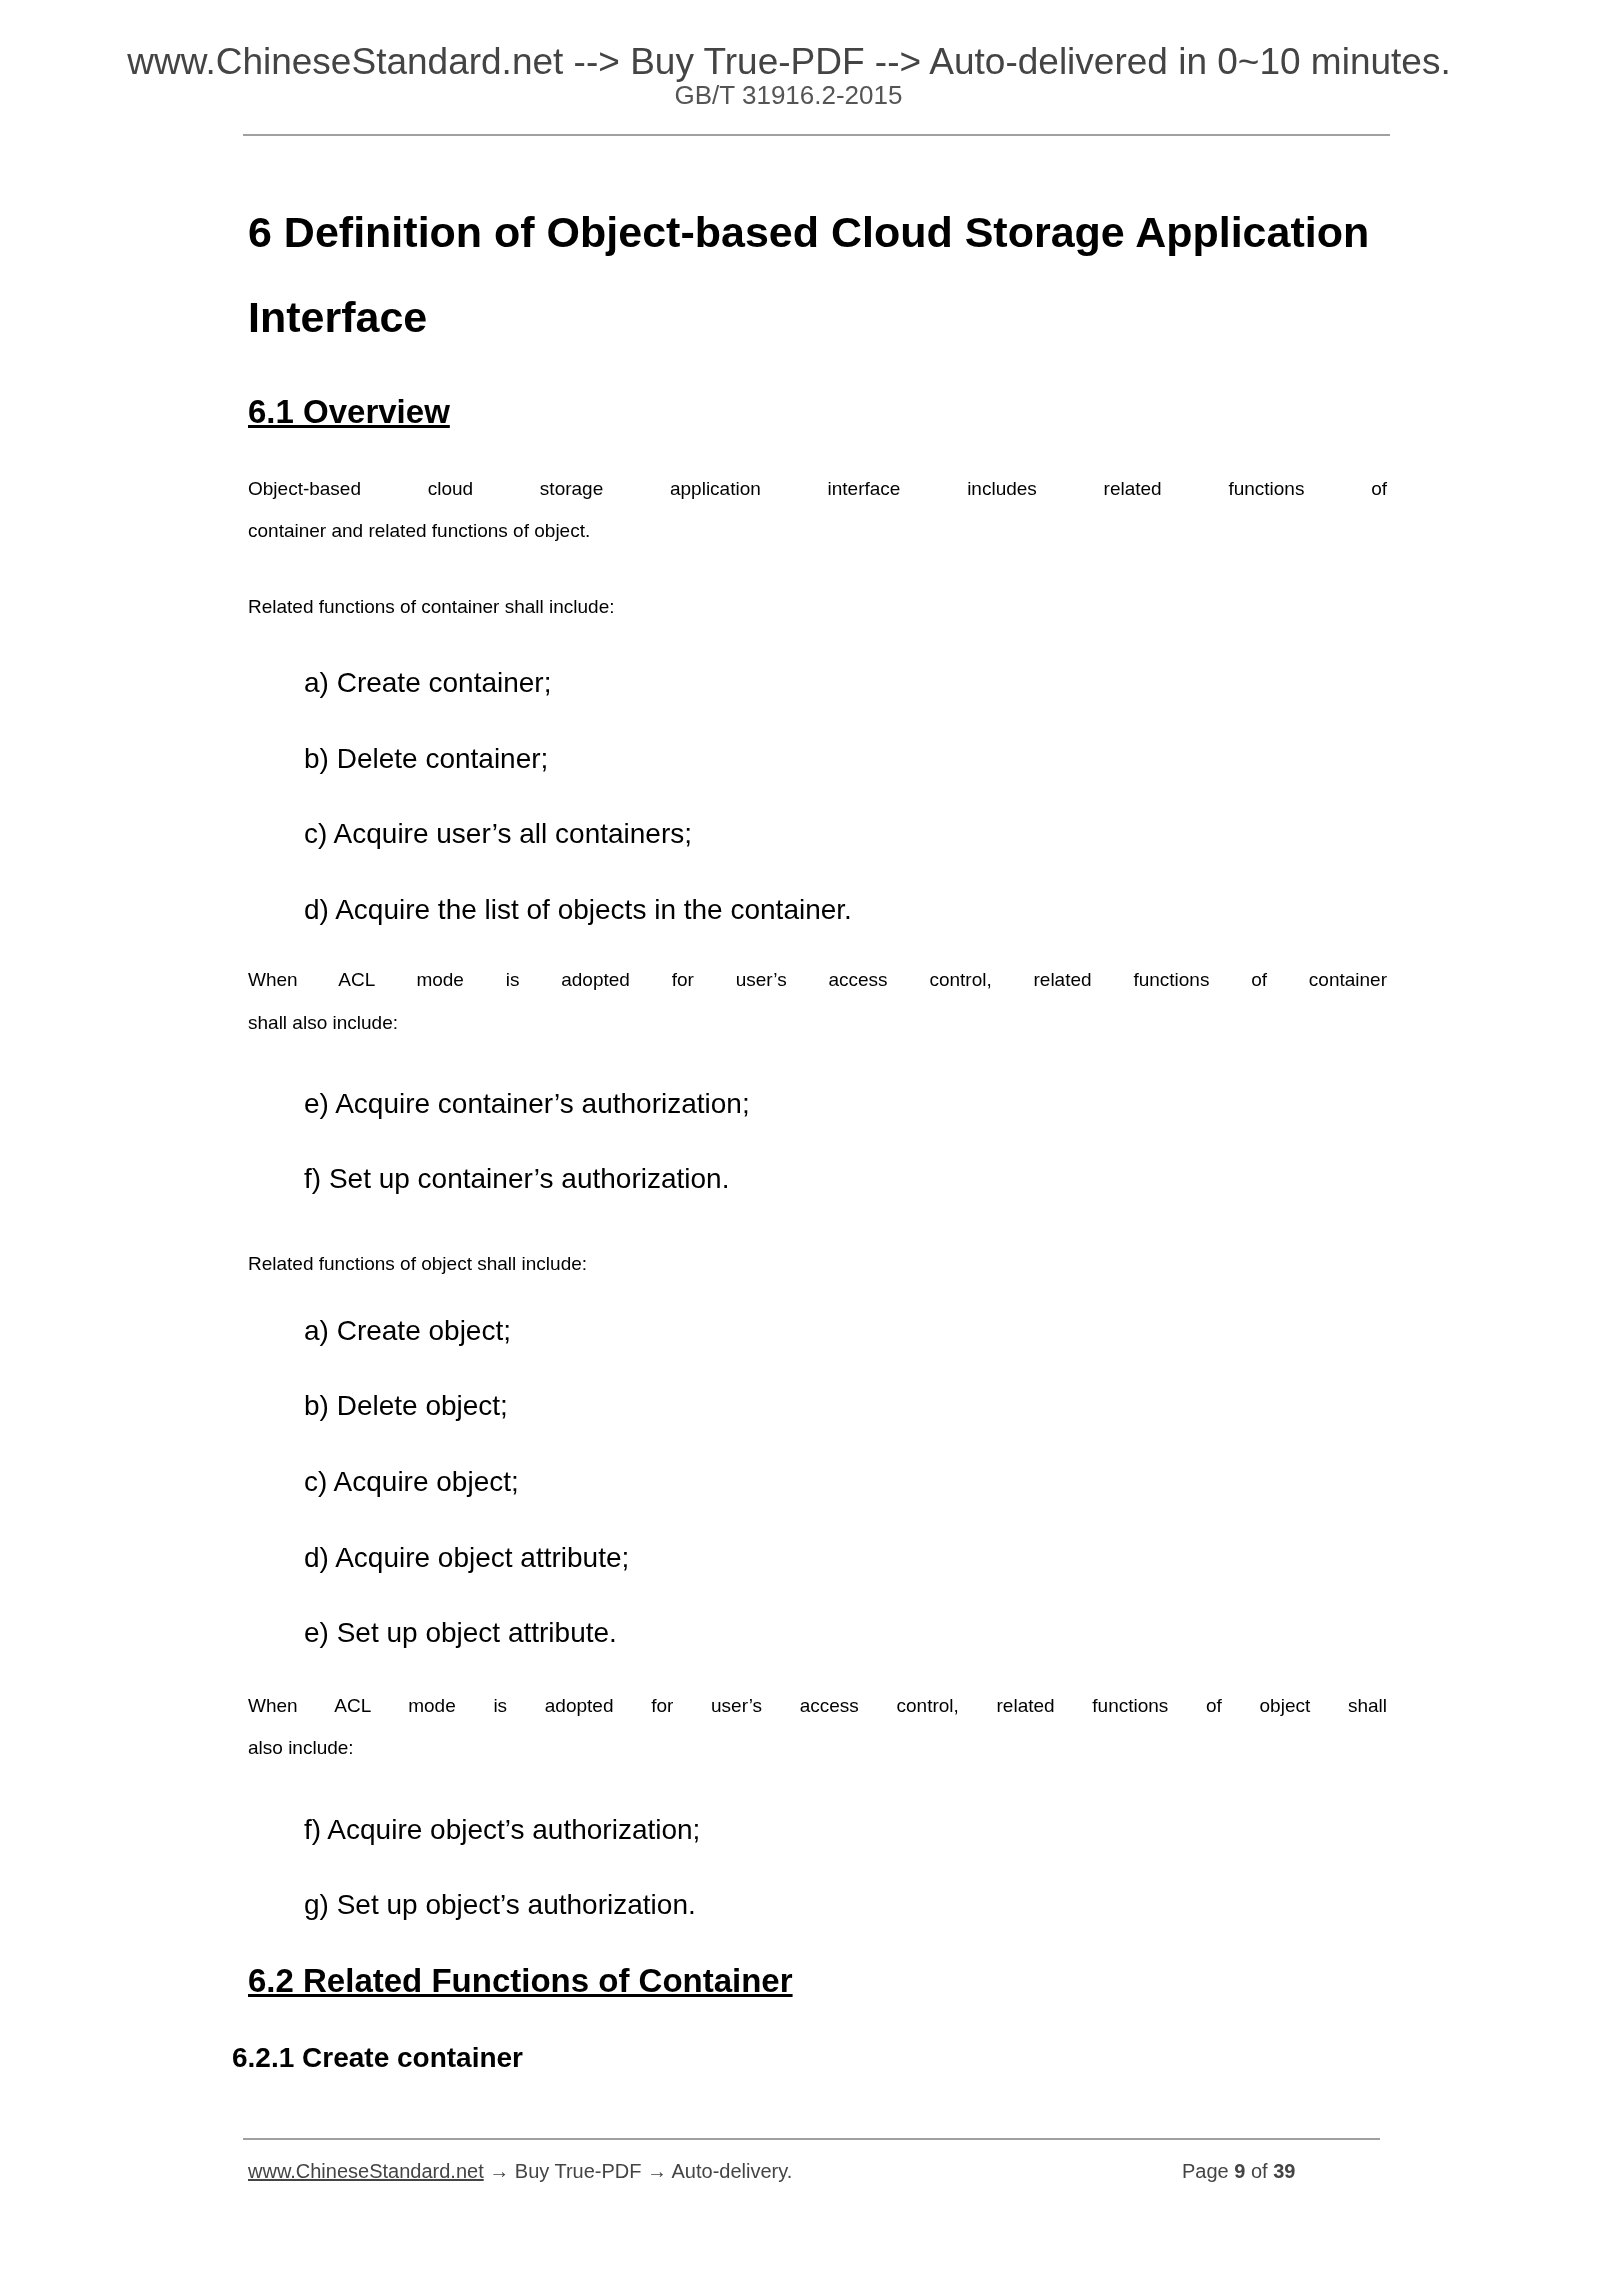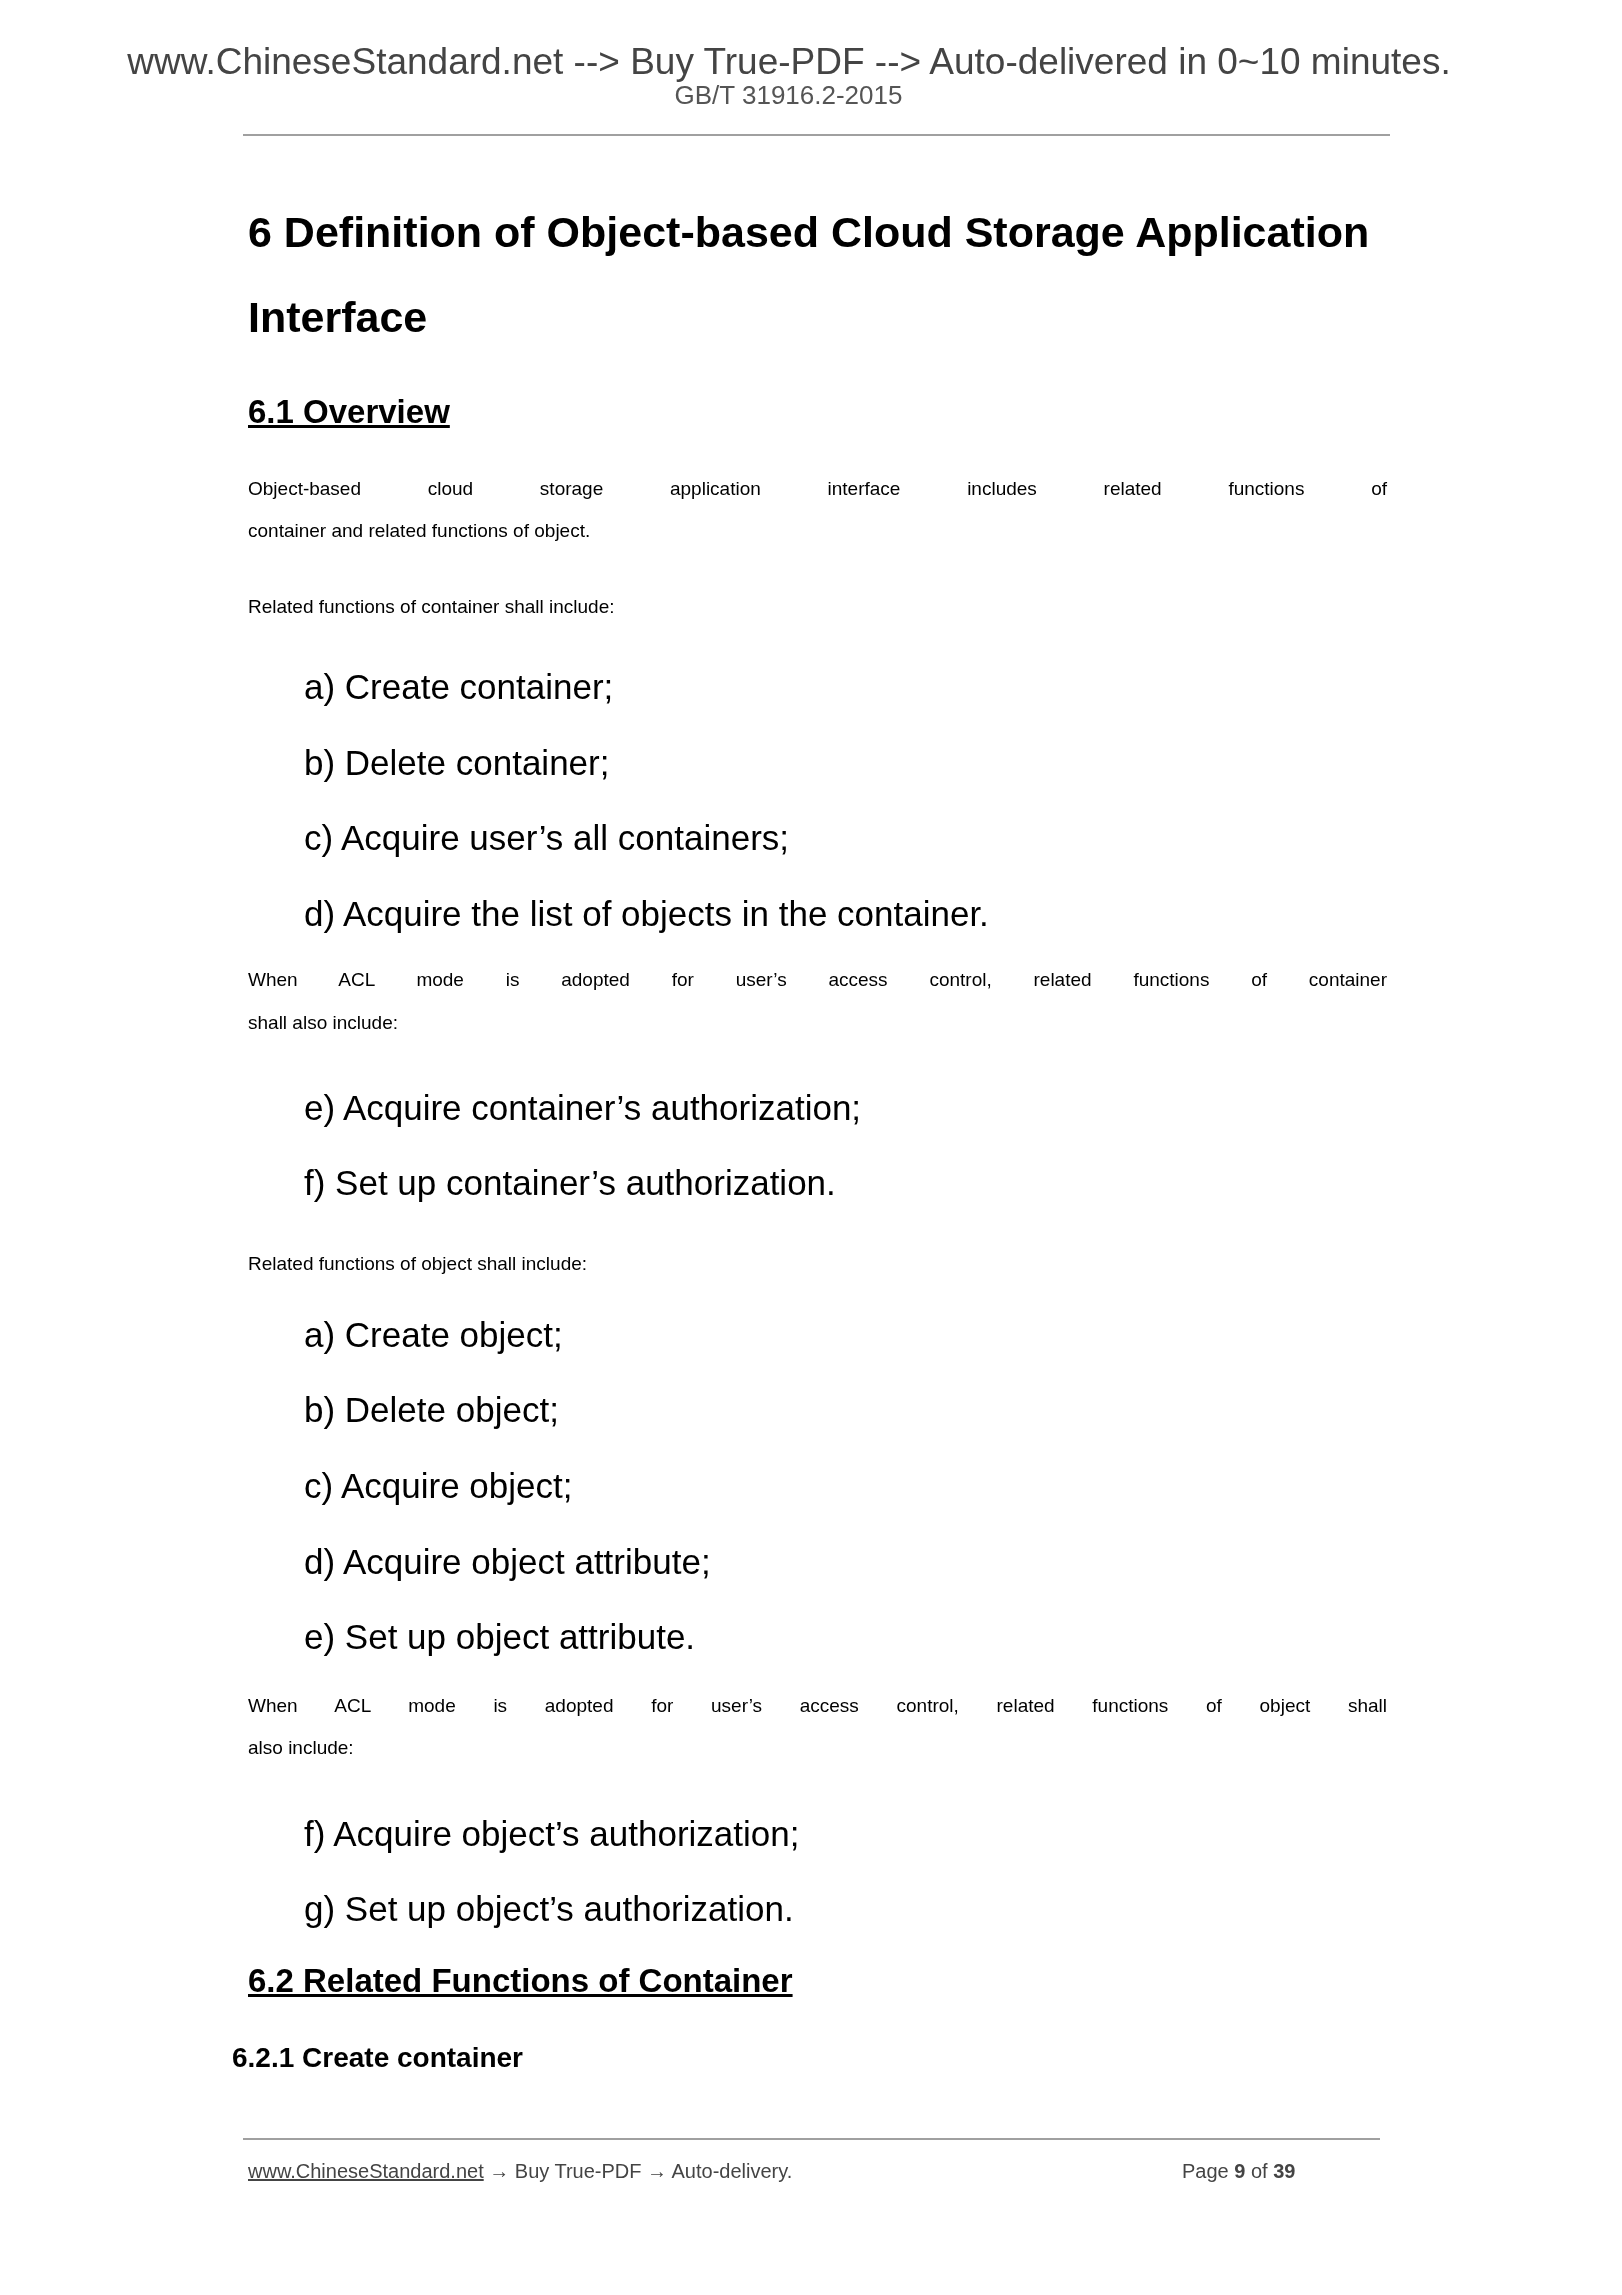--- a/index.html
+++ b/index.html
@@ -7,21 +7,21 @@
          font-family:"Liberation Sans", sans-serif; color:#000; }
   .abs { position:absolute; white-space:nowrap; }
   .banner { left:0; width:1578px; text-align:center; top:43px; font-size:37px; color:#444; line-height:1; }
   .docid { left:0; width:1577px; text-align:center; top:82px; font-size:26px; color:#555; line-height:1; }
   .rule-top { left:243px; width:1147px; top:134px; height:1.7px; background:#a0a0a0; }
   .h1 { left:248px; font-size:43px; font-weight:bold; line-height:1;text-align:right; }
   .h2 { left:248px; font-size:33px; font-weight:bold; line-height:1;text-decoration:underline; }
   .h3 { left:232px; font-size:28px; font-weight:bold; line-height:1; }
   .p { left:248px; width:1139px; font-size:19px; line-height:43px; white-space:normal; text-align:justify; }
   .p.justify-last { text-align-last:justify; }
-  .item { left:304px; font-size:35px; line-height:1; }
+  .item { left:304px; font-size:28px; line-height:1; }
   .rule-foot { left:243px; width:1137px; top:2138px; height:1.7px; background:#a0a0a0; }
   .footer { top:2161px; font-size:20px; color:#444; line-height:1; }
   .footer-link { color:#444; text-decoration:underline; }
   .footer-right { left:1182px; }
   .bold { font-weight:bold; }
 </style>
 </head>
 <body>
 
 <div class="abs banner">www.ChineseStandard.net --&gt; Buy True-PDF --&gt; Auto-delivered in 0~10 minutes.</div>

